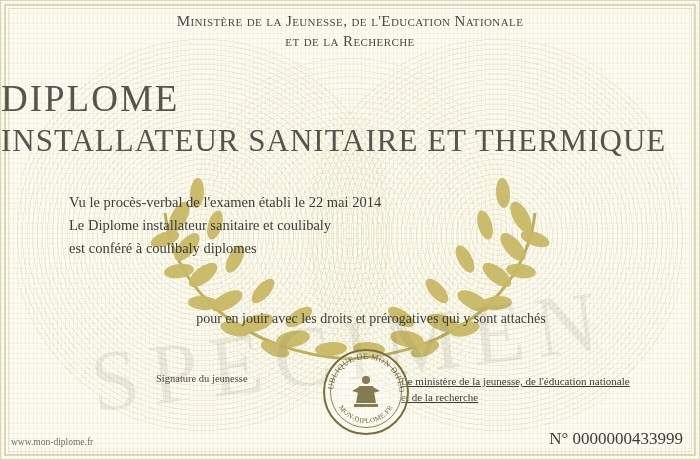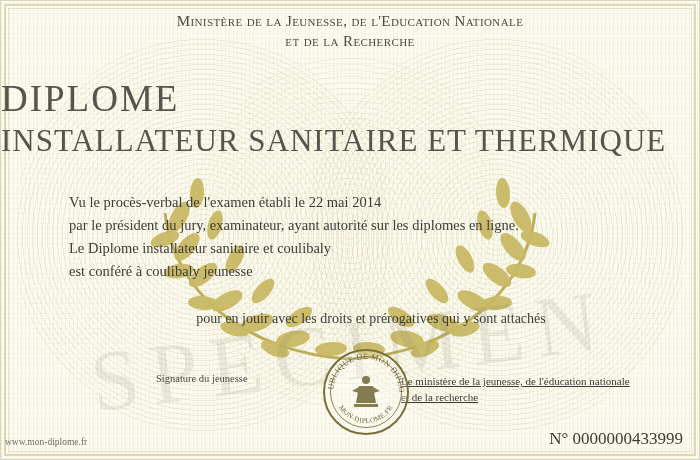--- a/index.html
+++ b/index.html
@@ -177,21 +177,21 @@
     top: 372px;
     left: 400px;
     color: #3c3c38;
     font-size: 11px;
     line-height: 16px;
   }
   .sig-right .line { display: block; text-decoration: underline; }
   .footer-left {
     position: absolute;
     bottom: 12px;
-    left: 4px;
+    left: 10px;
     color: #6d6d66;
     font-size: 9.5px;
   }
   .footer-right {
     position: absolute;
     bottom: 10px;
     right: 16px;
     color: #3c3c38;
     font-size: 17px;
   }
@@ -298,23 +298,22 @@
     <div class="ministry">
       <span>Ministère de la Jeunesse, de l'Education Nationale</span>
       <span class="line2">et de la Recherche</span>
     </div>
 
     <div class="title-main">DIPLOME</div>
     <div class="title-sub">INSTALLATEUR SANITAIRE ET THERMIQUE</div>
 
     <div class="body-block">
       <span class="line">Vu le procès-verbal de l'examen établi le 22 mai 2014</span>
-      <span class="line">par le président du jury, examinateur, ayant autorité sur les diplomes en ligne.</span>
       <span class="line">Le Diplome installateur sanitaire et coulibaly</span>
-      <span class="line">est conféré à coulibaly jeunesse</span>
+      <span class="line">est conféré à coulibaly diplomes</span>
     </div>
 
     <div class="enjoy">pour en jouir avec les droits et prérogatives qui y sont attachés</div>
 
     <div class="sig-left">Signature du jeunesse</div>
 
     <div class="sig-right">
       <span class="line">Le ministère de la jeunesse, de l'éducation nationale</span>
       <span class="line">et de la recherche</span>
     </div>

